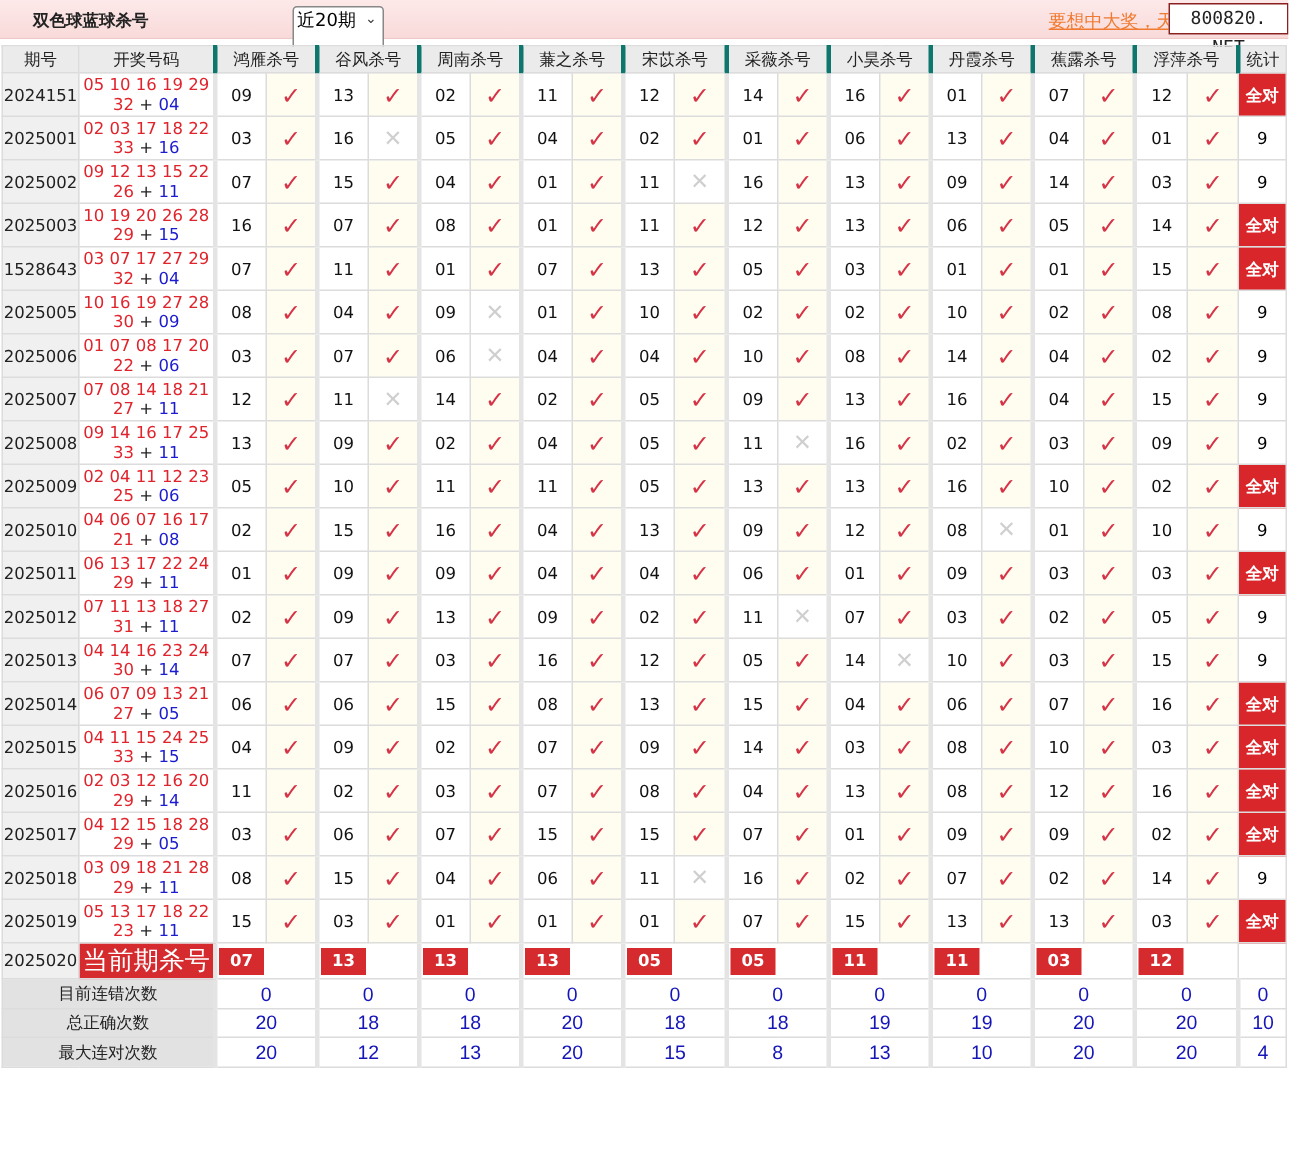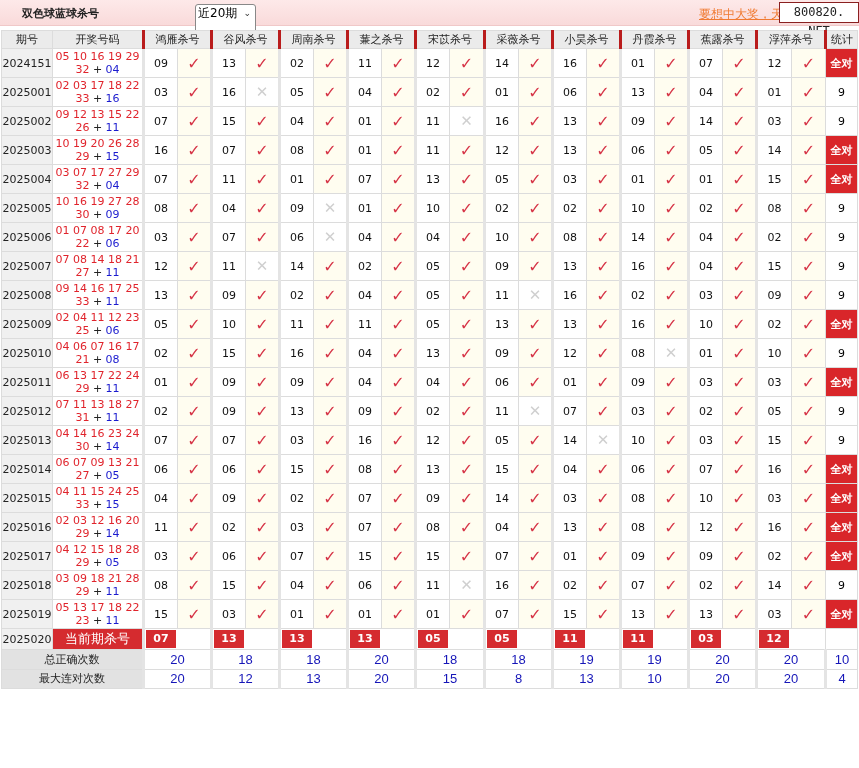--- a/index.html
+++ b/index.html
@@ -30,36 +30,36 @@
 
   table.grid {
     position: absolute; left: 1px; top: 30px; border-collapse: collapse; table-layout: fixed;
     width: 857px;
   }
   table.grid td, table.grid th {
     border: 1px solid #dcdcdc; text-align: center; vertical-align: middle; padding: 0;
     font-weight: normal;
   }
   table.grid th { background: #ebebeb; height: 18px; font-size: 11px; color: #222; }
-  table.grid th.grp { border-left: 3px solid #b91c1c; }
+  table.grid th.grp { border-left: 3px solid #0f766e; }
   td.period { background: #f0f0f0; font-size: 11px; color: #222; }
   td.draw { font-size: 11px; line-height: 13px; color: #e0242c; }
   td.draw .blue { color: #1b1bcf; }
   td.draw .plus { color: #222; }
   td.num { font-size: 11px; color: #111; border-left: 3px solid #e4e4e4 !important; }
   td.mark { background: #fffdf0; }
   td.mark.miss { background: #ffffff; }
   td.stat { font-size: 11px; color: #000; }
   td.stat.full { background: #d9262a; color: #fff; font-weight: bold; font-size: 11px; }
   tr.data td { height: 29px; }
   .check { color: #d63346; font-size: 16px; }
   .cross { color: #cfcfcf; font-size: 15px; }
 
   tr.current td { height: 21px; }
-  td.cur-label { background: #d52b2f; color: #fff; font-weight: bold; font-size: 13px; }
+  td.cur-label { background: #d52b2f; color: #fff; font-weight: bold; font-size: 17px; }
   td.cur-pick { padding: 0; border-left: 3px solid #e4e4e4 !important; }
   td.cur-pick .pick {
     display: block; width: 30px; height: 18px; margin-left: 1px; background: #d52b2f; color: #fff;
     font-weight: bold; font-size: 11px; line-height: 18px; text-align: center;
   }
 
   tr.sumrow td { height: 19.5px; }
   td.sumlabel { background: #e2e2e2; color: #222; font-size: 11px; }
   td.sumval { font-family: "Liberation Sans", sans-serif; font-weight: bold; font-size: 13px; color: #1515b8; border-left: 3px solid #e4e4e4 !important; }
   td.sumval.rate { color: #e8141c; }
@@ -227,21 +227,21 @@
         <td class="mark"><span class="check">✓</span></td>
         <td class="num">06</td>
         <td class="mark"><span class="check">✓</span></td>
         <td class="num">05</td>
         <td class="mark"><span class="check">✓</span></td>
         <td class="num">14</td>
         <td class="mark"><span class="check">✓</span></td>
         <td class="stat full">全对</td>
       </tr>
       <tr class="data">
-        <td class="period">2025004</td>
+        <td class="period">1528643</td>
         <td class="draw">
           <div>03 07 17 27 29</div>
           <div><span>32</span><span class="plus"> + </span><span class="blue">04</span></div>
         </td>
         <td class="num">07</td>
         <td class="mark"><span class="check">✓</span></td>
         <td class="num">11</td>
         <td class="mark"><span class="check">✓</span></td>
         <td class="num">01</td>
         <td class="mark"><span class="check">✓</span></td>
@@ -708,20 +708,34 @@
         <td class="cur-pick" colspan="2">
           <span class="pick">11</span>
         </td>
         <td class="cur-pick" colspan="2">
           <span class="pick">03</span>
         </td>
         <td class="cur-pick" colspan="2">
           <span class="pick">12</span>
         </td>
         <td></td>
+      </tr>
+      <tr class="sumrow">
+        <td class="sumlabel" colspan="2">目前连错次数</td>
+        <td class="sumval" colspan="2">0</td>
+        <td class="sumval" colspan="2">0</td>
+        <td class="sumval" colspan="2">0</td>
+        <td class="sumval" colspan="2">0</td>
+        <td class="sumval" colspan="2">0</td>
+        <td class="sumval" colspan="2">0</td>
+        <td class="sumval" colspan="2">0</td>
+        <td class="sumval" colspan="2">0</td>
+        <td class="sumval" colspan="2">0</td>
+        <td class="sumval" colspan="2">0</td>
+        <td class="sumval">0</td>
       </tr>
       <tr class="sumrow">
         <td class="sumlabel" colspan="2">总正确次数</td>
         <td class="sumval" colspan="2">20</td>
         <td class="sumval" colspan="2">18</td>
         <td class="sumval" colspan="2">18</td>
         <td class="sumval" colspan="2">20</td>
         <td class="sumval" colspan="2">18</td>
         <td class="sumval" colspan="2">18</td>
         <td class="sumval" colspan="2">19</td>

